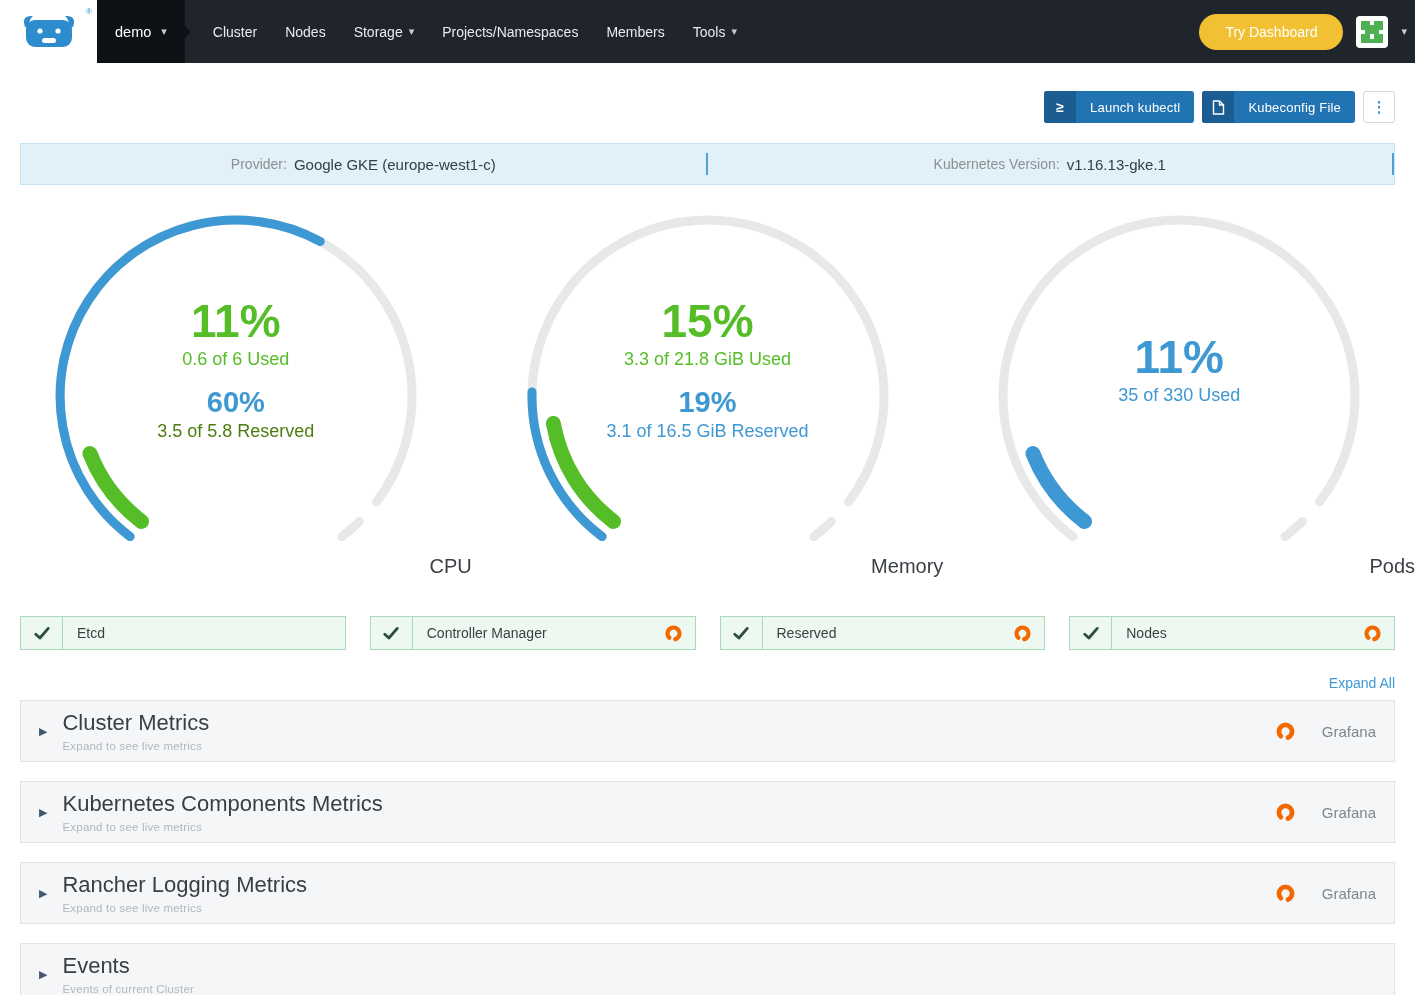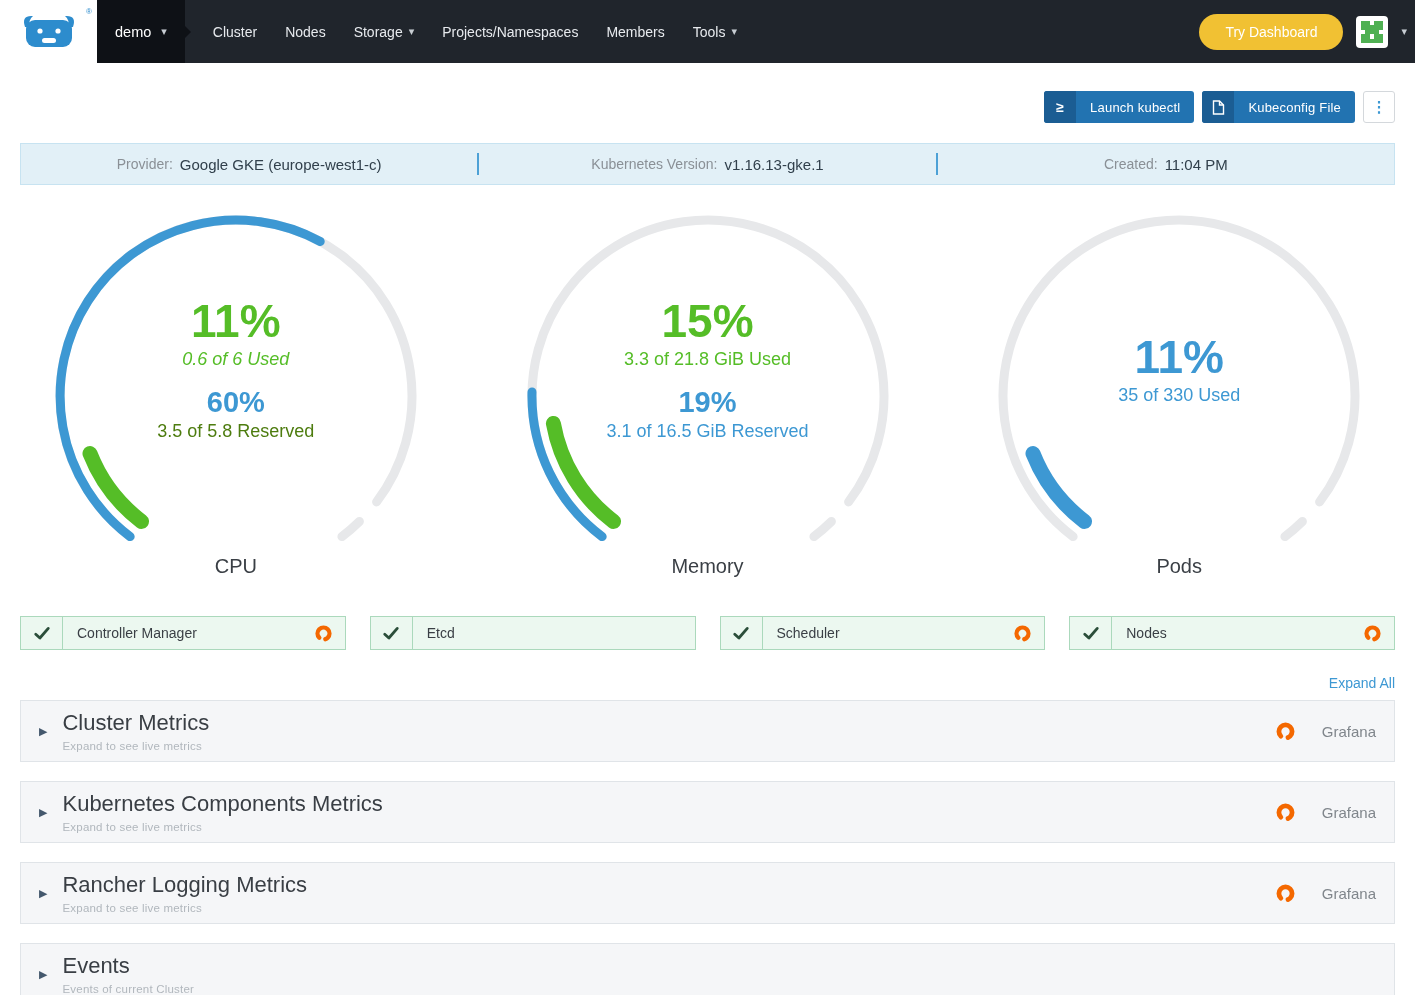--- a/index.html
+++ b/index.html
@@ -180,21 +180,21 @@
     align-items: center;
     justify-content: center;
     pointer-events: none;
   }
   .pct-big { font-size: 46px; font-weight: bold; line-height: 1.1; }
   .pct-mid { font-size: 29px; font-weight: bold; margin-top: 16px; line-height: 1.15; }
   .gsub { font-size: 18px; margin-top: 2px; }
   .gauge-label {
     position: absolute;
     bottom: 6px; left: 0; right: 0;
-    text-align: center;
+    text-align: right;
     font-size: 20px;
     color: #3a3f45;
   }
 
   
   .tiles {
     margin: 32px 20px 0 20px;
     display: flex;
     gap: 24px;
   }
@@ -343,38 +343,34 @@
   <div class="banner-col">
     <span class="banner-label">Provider:</span>
     <span class="banner-value">Google GKE (europe-west1-c)</span>
   </div>
   <div class="banner-sep"></div>
   <div class="banner-col">
     <span class="banner-label">Kubernetes Version:</span>
     <span class="banner-value">v1.16.13-gke.1</span>
   </div>
   <div class="banner-sep"></div>
-  <div class="banner-col">
-    <span class="banner-label">Created:</span>
-    <span class="banner-value">11:04 PM</span>
-  </div>
 </div>
 
 <div class="gauges">
 
   <div class="gauge-col">
     <svg class="gauge-svg" width="410" height="385" viewBox="0 0 410 385">
         <path d="M 99.1 337.6 A 176 176 0 1 1 345.6 302.9" stroke="#e7e8ea" stroke-width="9" fill="none" stroke-linecap="round"></path>
         <path d="M 328.4 322.5 A 176 176 0 0 1 310.9 337.6" stroke="#e7e8ea" stroke-width="9" fill="none" stroke-linecap="round"></path>
         <path d="M 99.1 337.6 A 176 176 0 0 1 289.2 42.5" stroke="#3d98d3" stroke-width="9" fill="none" stroke-linecap="round"></path>
         <path d="M 110.5 322.4 A 157 157 0 0 1 59.0 254.6" stroke="#55bd27" stroke-width="15" fill="none" stroke-linecap="round"></path>
       </svg>
     <div class="gauge-text">
       <div class="pct-big txt-used" style="color: rgb(85, 189, 39);">11%</div>
-      <div class="gsub txt-used" style="color: rgb(85, 189, 39); font-style: italic;">0.6 of 6 Used</div>
+      <div class="gsub txt-used" style="color: rgb(85, 189, 39);">0.6 of 6 Used</div>
       <div class="pct-mid txt-res" style="color: rgb(61, 152, 211);">60%</div>
       <div class="gsub txt-res" style="color: #4d7c0f;">3.5 of 5.8 Reserved</div>
     </div>
     <div class="gauge-label">CPU</div>
   </div>
 
   <div class="gauge-col">
     <svg class="gauge-svg" width="410" height="385" viewBox="0 0 410 385">
         <path d="M 99.1 337.6 A 176 176 0 1 1 345.6 302.9" stroke="#e7e8ea" stroke-width="9" fill="none" stroke-linecap="round"></path>
         <path d="M 328.4 322.5 A 176 176 0 0 1 310.9 337.6" stroke="#e7e8ea" stroke-width="9" fill="none" stroke-linecap="round"></path>
@@ -406,44 +402,44 @@
 </div>
 
 <div class="tiles">
 
   <div class="tile">
     <span class="tile-check">
       <svg width="20" height="20">
           <use href="#check-sym"></use>
         </svg>
     </span>
+    <span class="tile-label">Etcd</span>
+  </div>
+
+  <div class="tile">
+    <span class="tile-check">
+      <svg width="20" height="20">
+          <use href="#check-sym"></use>
+        </svg>
+    </span>
     <span class="tile-label">Controller Manager</span>
     <span class="tile-grafana">
       <svg width="19" height="19">
           <use href="#grafana-sym"></use>
         </svg>
     </span>
   </div>
 
   <div class="tile">
     <span class="tile-check">
       <svg width="20" height="20">
           <use href="#check-sym"></use>
         </svg>
     </span>
-    <span class="tile-label">Etcd</span>
-  </div>
-
-  <div class="tile">
-    <span class="tile-check">
-      <svg width="20" height="20">
-          <use href="#check-sym"></use>
-        </svg>
-    </span>
-    <span class="tile-label">Scheduler</span>
+    <span class="tile-label">Reserved</span>
     <span class="tile-grafana">
       <svg width="19" height="19">
           <use href="#grafana-sym"></use>
         </svg>
     </span>
   </div>
 
   <div class="tile">
     <span class="tile-check">
       <svg width="20" height="20">

